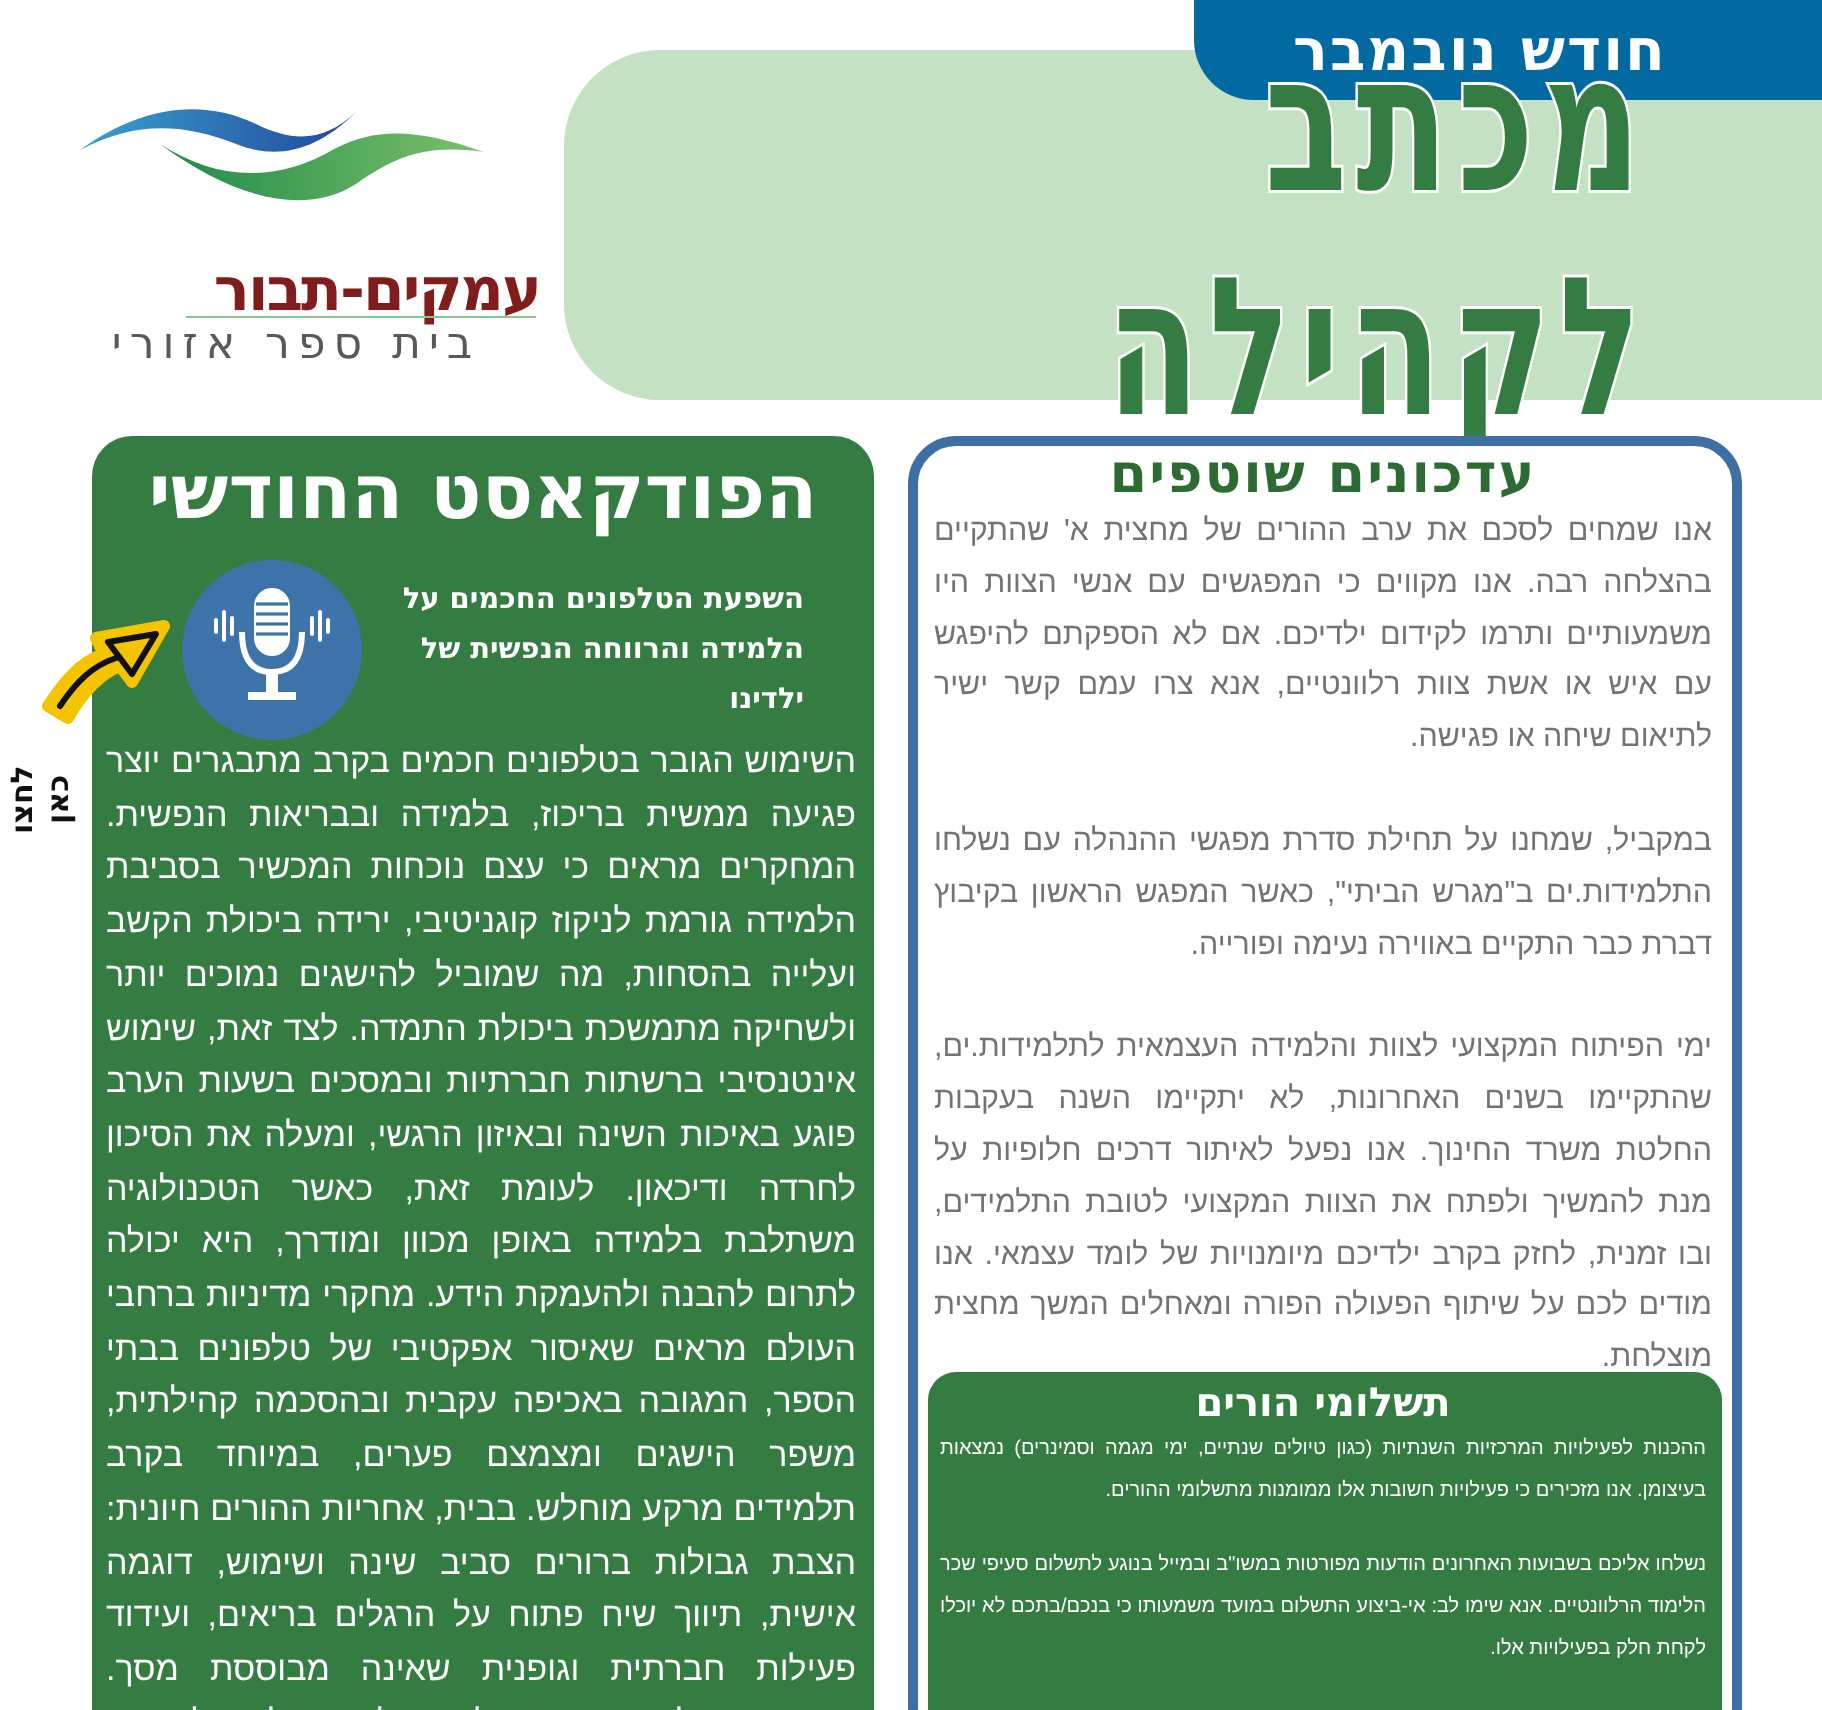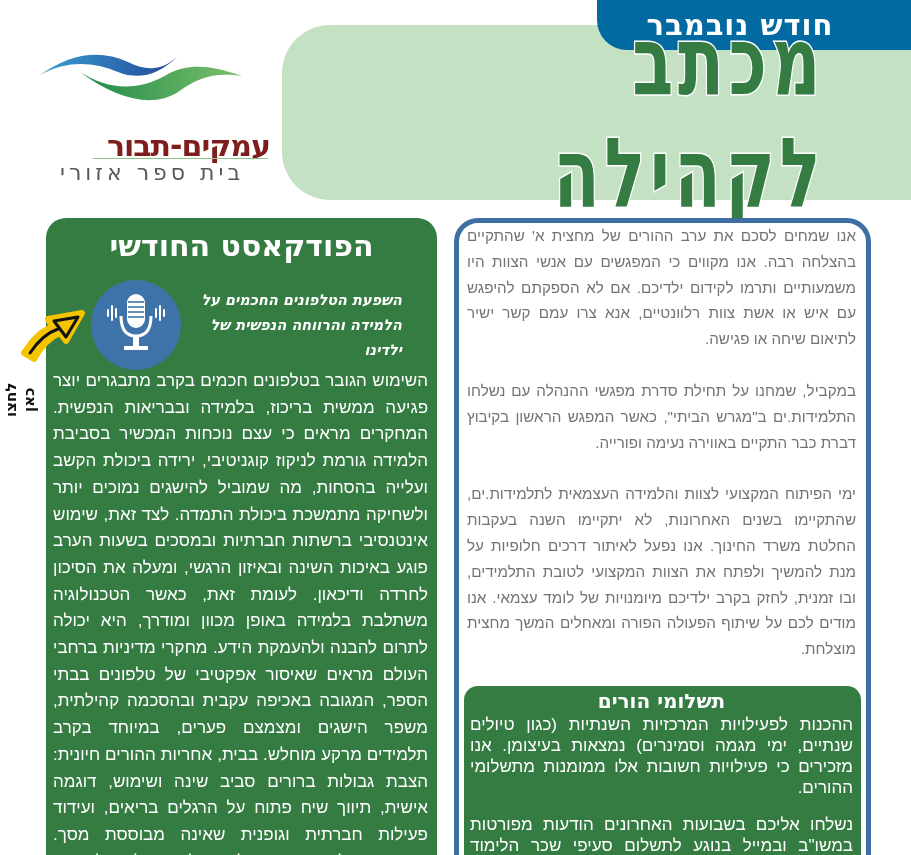--- a/index.html
+++ b/index.html
@@ -34,21 +34,21 @@
   
   .logo { position: absolute; left: 38px; top: 50px; width: 210px; height: 130px; }
   .logo svg { position: absolute; left: 0; top: 0; }
   .logo-name {
     position: absolute; left: 22px; top: 78px; width: 210px; text-align: right;
     font-weight: bold; font-size: 30px; color: #7f1d1d; letter-spacing: -1px;
     font-family: "DejaVu Sans", sans-serif;
   }
   .logo-line { position: absolute; left: 55px; top: 108px; width: 175px; height: 1px; background: #8bc48a; }
   .logo-sub {
-    position: absolute; left: 22px; top: 110px; width: 210px; text-align: left;
+    position: absolute; left: 5px; top: 110px; width: 210px; text-align: center;
     font-size: 22px; color: #58595b; letter-spacing: 4px;
     font-family: "DejaVu Sans", sans-serif;
   }
 
   
   .updates {
     position: absolute; left: 454px; top: 218px; width: 417px; height: 660px;
     border: 5px solid #3d6fa3; border-radius: 24px; background: #fff;
     padding: 0 10px 0 8px;
   }
@@ -62,44 +62,43 @@
     color: #737373; text-align: justify; text-align-last: right;
   }
   .updates p + p { margin-top: 26px; }
 
   .payments {
     position: absolute; left: 5px; top: 463px; width: 397px; height: 200px;
     background: #357c42; border-radius: 14px; padding: 2px 8px 0 6px; color: #ffffff;
   }
   .payments-title { font-weight: bold; font-size: 20px; line-height: 26px; font-family: "DejaVu Sans", sans-serif; text-align: center; }
   .payments p {
-    font-family: "Liberation Sans", sans-serif; font-size: 17px; line-height: 21px;
+    font-family: "Liberation Sans", sans-serif; font-size: 10px; line-height: 21px;
     text-align: justify; text-align-last: right; color: #fff;
   }
   .payments p + p { margin-top: 16px; }
 
   
   .podcast {
     position: absolute; left: 46px; top: 218px; width: 391px; height: 660px;
     background: #357c42; border-radius: 20px 20px 0 0; color: #fff;
   }
   .podcast-title {
     position: absolute; left: 0; right: 0; top: 8px; text-align: center;
-    font-weight: bold; font-size: 30px; line-height: 40px; color: #fff;
+    font-weight: bold; font-size: 38px; line-height: 40px; color: #fff;
     font-family: "DejaVu Sans", sans-serif;
   }
   .podcast-mic {
     position: absolute; left: 45px; top: 62px; width: 90px; height: 90px;
     border-radius: 50%; background: #3d73a8;
   }
   .podcast-subtitle {
     position: absolute; right: 35px; top: 70px; width: 230px; text-align: right;
     font-weight: bold; font-size: 14.5px; line-height: 25px; color: #fff;
     font-family: "DejaVu Sans", sans-serif;
-    font-style: italic;
   }
   .podcast-body {
     position: absolute; left: 7px; right: 9px; top: 150px;
     font-family: "Liberation Sans", sans-serif; font-size: 17px; line-height: 26.7px;
     text-align: justify; text-align-last: right; color: #fff;
   }
 
   
   .click-arrow { position: absolute; left: 18px; top: 303px; width: 70px; height: 60px; }
   .click-here {
@@ -168,20 +167,21 @@
 </div>
 
 <svg class="click-arrow" viewBox="0 0 70 60">
   <path d="M6 50 C 14 38, 22 28, 34 24 L 30 16 L 64 10 L 48 38 L 42 30 C 32 34, 24 42, 16 56 Z" fill="#f5c400" stroke="#f5c400" stroke-width="6" stroke-linejoin="round"></path>
   <path d="M12 50 C 20 38, 28 30, 40 26" fill="none" stroke="#111" stroke-width="3" stroke-linecap="round"></path>
   <path d="M36 18 L 60 14 L 48 34 Z" fill="none" stroke="#111" stroke-width="3" stroke-linejoin="round"></path>
 </svg>
 <div class="click-here">לחצו כאן</div>
 
 <div class="updates">
+  <div class="updates-title">עדכונים שוטפים</div>
   <p>אנו שמחים לסכם את ערב ההורים של מחצית א' שהתקיים בהצלחה רבה. אנו מקווים כי המפגשים עם אנשי הצוות היו משמעותיים ותרמו לקידום ילדיכם. אם לא הספקתם להיפגש עם איש או אשת צוות רלוונטיים, אנא צרו עמם קשר ישיר לתיאום שיחה או פגישה.</p>
   <p>במקביל, שמחנו על תחילת סדרת מפגשי ההנהלה עם נשלחו התלמידות.ים ב"מגרש הביתי", כאשר המפגש הראשון בקיבוץ דברת כבר התקיים באווירה נעימה ופורייה.</p>
   <p>ימי הפיתוח המקצועי לצוות והלמידה העצמאית לתלמידות.ים, שהתקיימו בשנים האחרונות, לא יתקיימו השנה בעקבות החלטת משרד החינוך. אנו נפעל לאיתור דרכים חלופיות על מנת להמשיך ולפתח את הצוות המקצועי לטובת התלמידים, ובו זמנית, לחזק בקרב ילדיכם מיומנויות של לומד עצמאי. אנו מודים לכם על שיתוף הפעולה הפורה ומאחלים המשך מחצית מוצלחת.</p>
 
   <div class="payments">
     <div class="payments-title">תשלומי הורים</div>
     <p>ההכנות לפעילויות המרכזיות השנתיות (כגון טיולים שנתיים, ימי מגמה וסמינרים) נמצאות בעיצומן. אנו מזכירים כי פעילויות חשובות אלו ממומנות מתשלומי ההורים.</p>
     <p>נשלחו אליכם בשבועות האחרונים הודעות מפורטות במשו"ב ובמייל בנוגע לתשלום סעיפי שכר הלימוד הרלוונטיים. אנא שימו לב: אי-ביצוע התשלום במועד משמעותו כי בנכם/בתכם לא יוכלו לקחת חלק בפעילויות אלו.</p>
   </div>
 </div>

